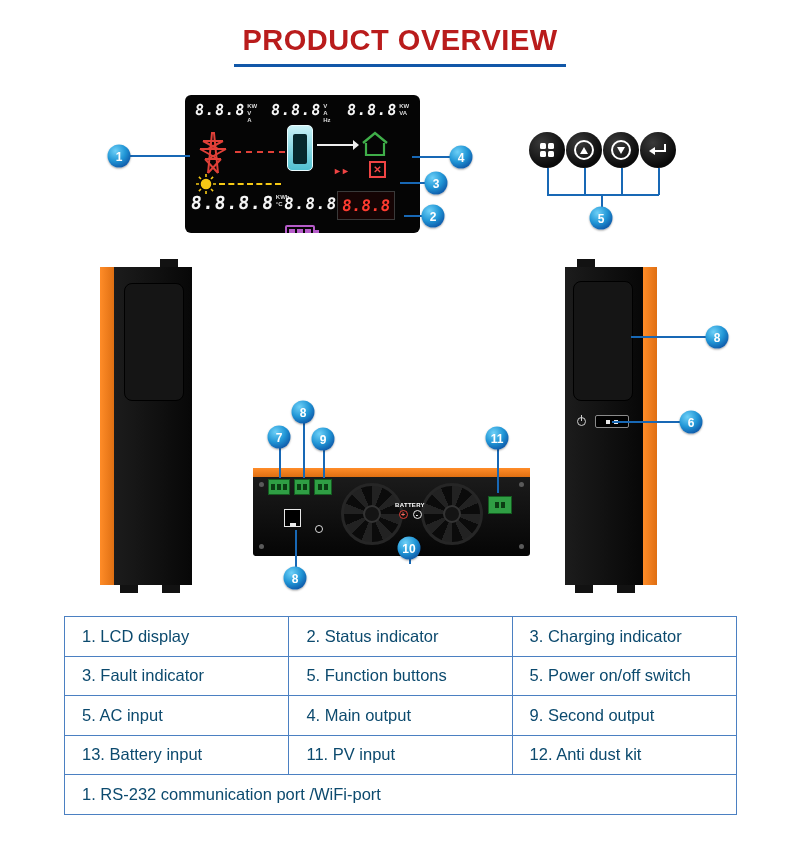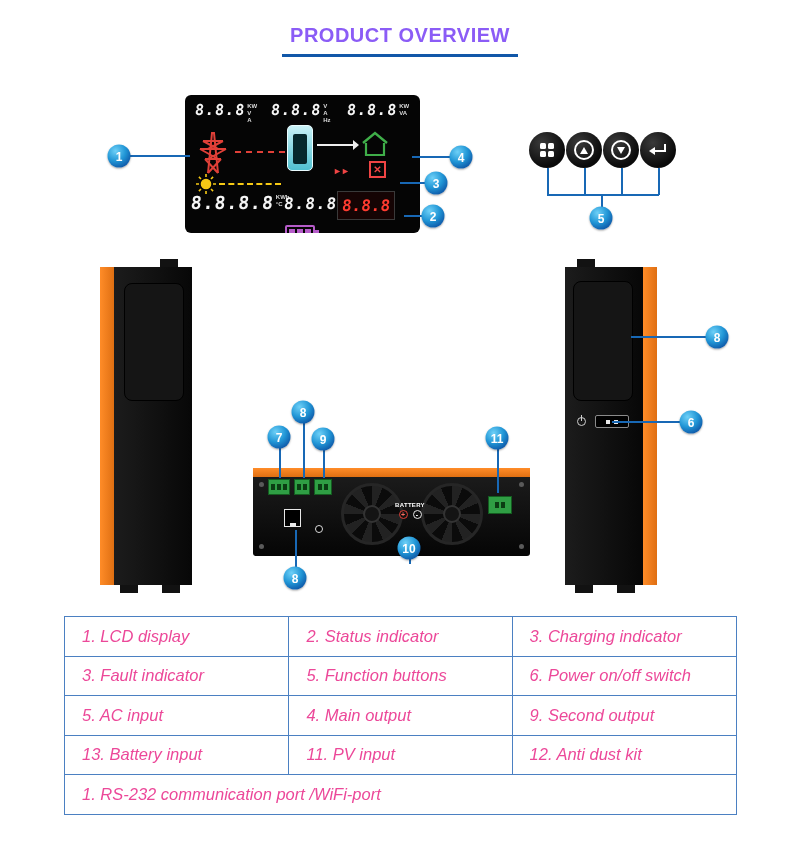--- a/index.html
+++ b/index.html
@@ -2,22 +2,22 @@
 <html><head>
 <meta charset="utf-8">
 <style>
   * { margin:0; padding:0; box-sizing:border-box; }
   html,body { background:#fff; }
   body { font-family:"Liberation Sans", sans-serif; }
   .page { position:relative; width:800px; height:845px; background:#fff; overflow:hidden; }
 
   
   .title-wrap { position:absolute; top:24px; left:0; width:100%; text-align:center; }
-  .title { display:inline-block; font-size:20px; font-weight:700; letter-spacing:.5px;
-           color:#8b5cf6; border-bottom:3.5px solid #1157a8; padding:0 8px 7px; }
+  .title { display:inline-block; font-size:29px; font-weight:700; letter-spacing:.5px;
+           color:#b91c1c; border-bottom:3.5px solid #1157a8; padding:0 8px 7px; }
 
   
   .lcd { position:absolute; left:185px; top:95px; width:235px; height:138px;
          background:#050505; border-radius:6px; overflow:hidden; }
   .seg { position:absolute; display:flex; gap:2px; align-items:flex-start; }
   .seg .digits { font-family:"DejaVu Sans Mono", monospace; font-weight:700;
                  color:#f5f5f5; transform:skewX(-6deg); letter-spacing:1px; line-height:1; }
   .seg .units { display:flex; flex-direction:column; gap:1px; font-size:6px; line-height:6px;
                 color:#ddd; font-weight:700; }
   .red-digits { color:#ff3b30 !important; }
@@ -92,21 +92,21 @@
   .batt-term { position:absolute; text-align:center; color:#fff; z-index:4; }
   .batt-term .lbl { font-size:6px; font-weight:700; letter-spacing:.3px; }
   .studs { display:flex; gap:5px; justify-content:center; margin-top:2px; }
   .stud { width:9px; height:9px; border-radius:50%; background:#111; display:flex; align-items:center; justify-content:center;
           font-size:7px; font-weight:700; line-height:7px; }
   .stud.pos { border:1.5px solid #e04038; color:#ff6b5e; }
   .stud.neg { border:1.5px solid #e8e8e8; color:#fff; }
 
   
   table.spec { position:absolute; left:64px; top:616px; width:673px; border-collapse:collapse; table-layout:fixed; background:#fff; }
-  table.spec td { border:1.6px solid #4b80c2; height:39.5px; font-size:16.5px; color:#ec4899; padding-left:17px; vertical-align:middle;font-style:italic; }
+  table.spec td { border:1.6px solid #4b80c2; height:39.5px; font-size:16.5px; color:#0c4a6e; padding-left:17px; vertical-align:middle; }
 </style>
 </head>
 <body>
 
 <div class="page">
 
   <div class="title-wrap">
     <span class="title">PRODUCT OVERVIEW</span>
   </div>
 
@@ -337,21 +337,21 @@
       </colgroup>
     <tbody>
         <tr>
       <td>1. LCD display</td>
       <td>2. Status indicator</td>
       <td>3. Charging indicator</td>
     </tr>
     <tr>
       <td>3. Fault indicator</td>
       <td>5. Function buttons</td>
-      <td>6. Power on/off switch</td>
+      <td>5. Power on/off switch</td>
     </tr>
     <tr>
       <td>5. AC input</td>
       <td>4. Main output</td>
       <td>9. Second output</td>
     </tr>
     <tr>
       <td>13. Battery input</td>
       <td>11. PV input</td>
       <td>12. Anti dust kit</td>

